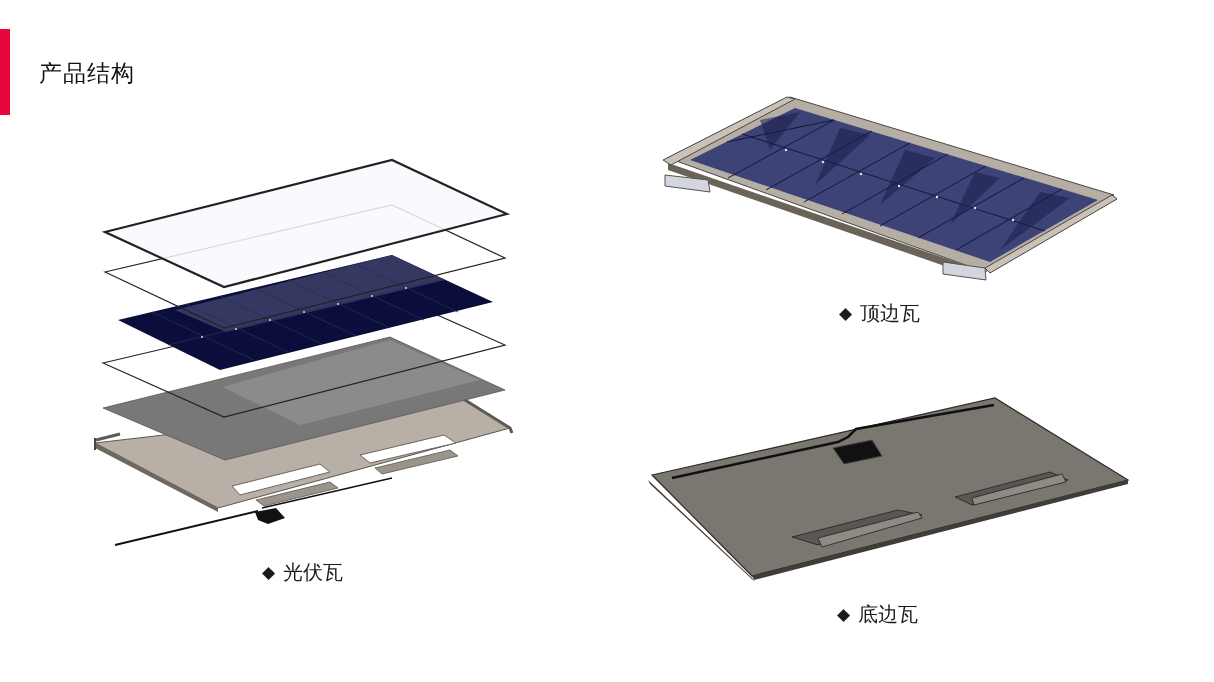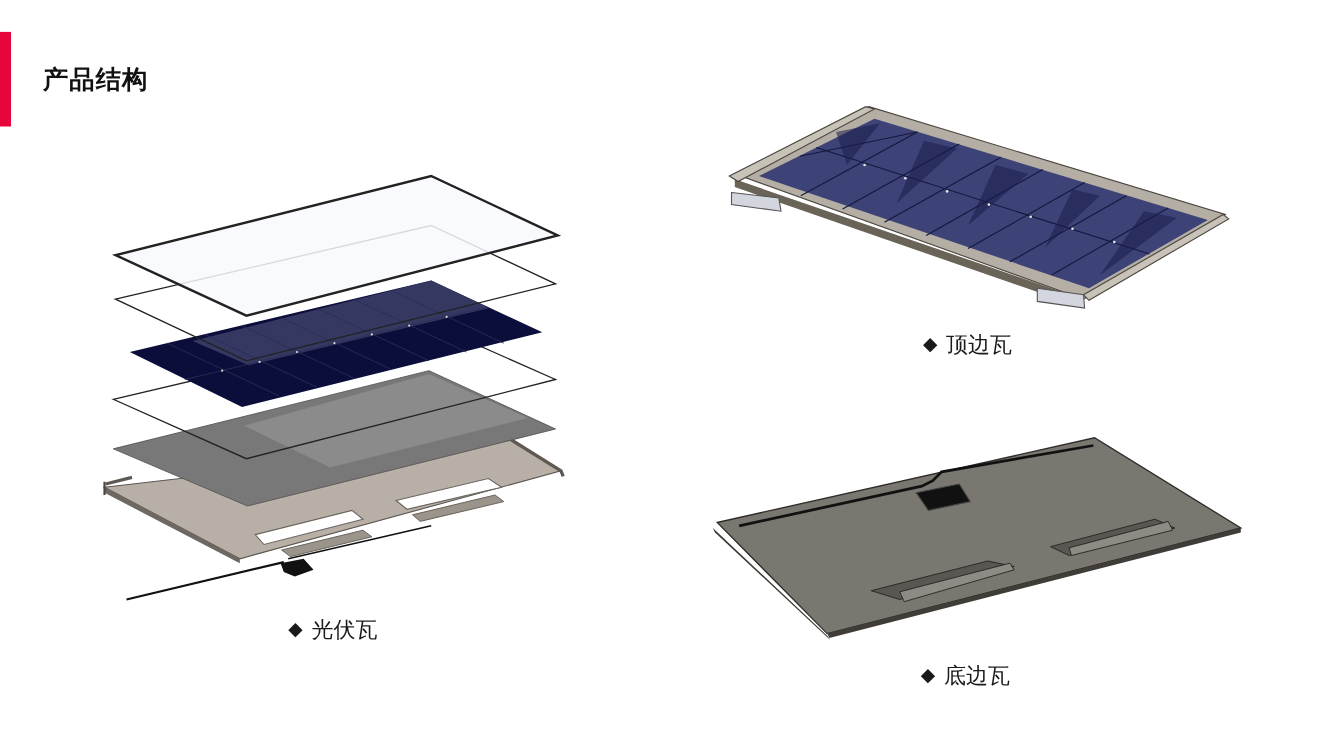--- a/index.html
+++ b/index.html
@@ -1,19 +1,19 @@
 <!DOCTYPE html>
 <html><head>
 <meta charset="utf-8">
 <style>
   html, body { margin: 0; padding: 0; background: #ffffff; }
   body { width: 1214px; height: 682px; position: relative; overflow: hidden;
          font-family: "DejaVu Sans", "Liberation Sans", sans-serif; }
   .accent-bar { position: absolute; left: 0; top: 29px; width: 10px; height: 86px; background: #e8053c; }
-  .page-title { position: absolute; left: 39px; top: 62px; font-size: 23px; font-weight: bold;
+  .page-title { position: absolute; left: 39px; top: 62px; font-size: 23px; font-weight: normal;
                 color: #111111; letter-spacing: 1px; line-height: 1; }
   .figure { position: absolute; left: 0; top: 0; }
   .caption { position: absolute; font-size: 20px; color: #1a1a1a; line-height: 1; white-space: nowrap;
              display: flex; align-items: center; gap: 8px; }
   .caption .bullet { font-size: 17px; }
 </style>
 </head>
 <body>
 
 <div class="accent-bar"></div>

